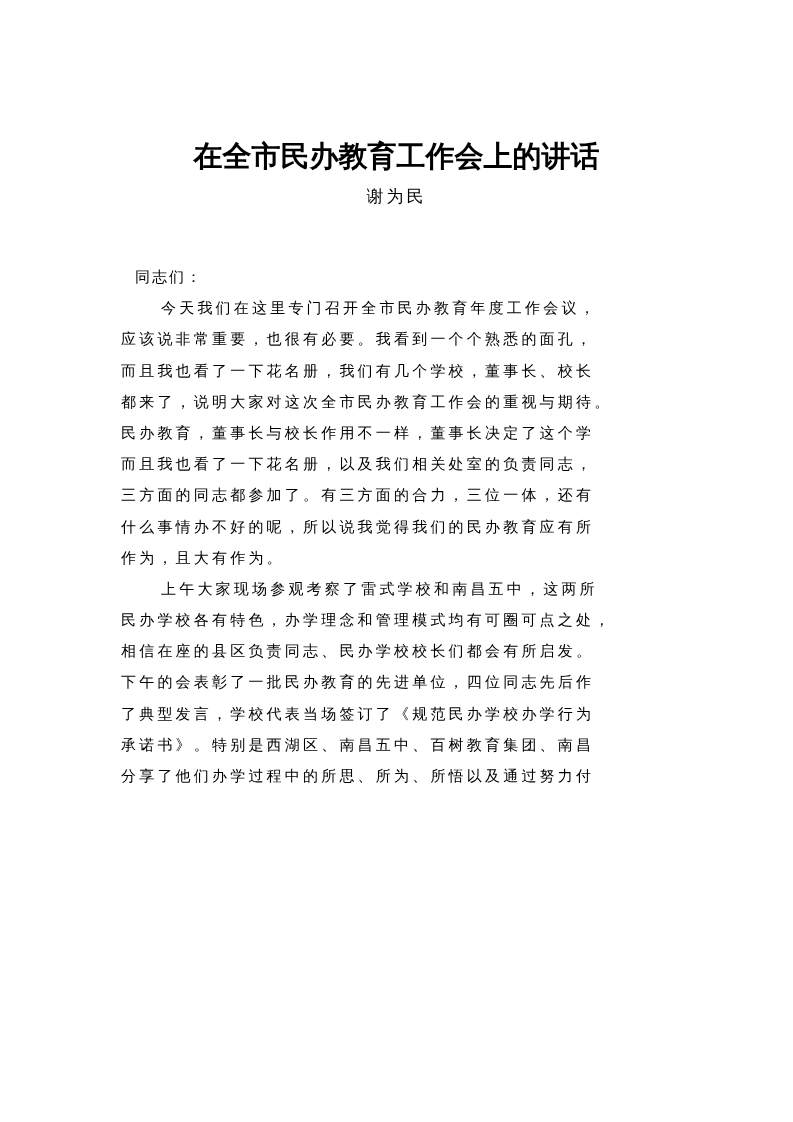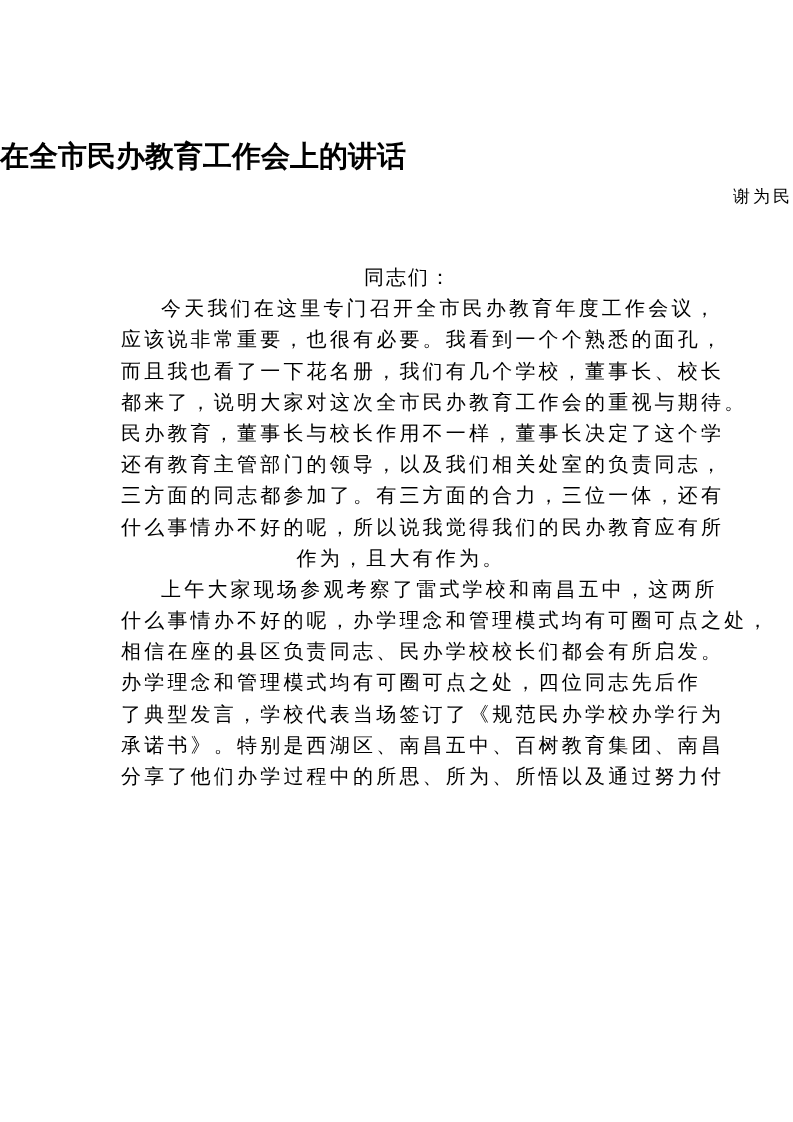--- a/index.html
+++ b/index.html
@@ -19,50 +19,50 @@
       position: absolute;
       left: 0; top: 0;
       width: 793px; height: 1122px;
       background: #ffffff;
     }
     .title {
       position: absolute;
       top: 136px;
       left: 0;
       width: 793px;
+      text-align: center;
       font-family: "DejaVu Sans", "Liberation Sans", sans-serif;
       font-weight: bold;
       font-size: 29px;
       line-height: 40px;
       letter-spacing: 0px;
     }
     .author {
       position: absolute;
       top: 184px;
       left: 0;
       width: 793px;
-      text-align: right;
+      text-align: center;
       font-size: 17px;
       line-height: 24px;
       letter-spacing: 3px;
     }
     .body-text {
       position: absolute;
       left: 121px;
       top: 262px;
       width: 560px;
     }
     .line {
       display: block;
       height: 31.2px;
       line-height: 31.2px;
-      font-size: 20px;
+      font-size: 15px;
       letter-spacing: 3.2px;
       white-space: nowrap;
-      text-align: center;
     }
     .salutation {
       padding-left: 14px;
       letter-spacing: 2px;
     }
     .indent {
       padding-left: 40px;
     }
   </style>
 </head>
@@ -72,25 +72,25 @@
   <div class="title">在全市民办教育工作会上的讲话</div>
   <div class="author">谢为民</div>
 
   <div class="body-text">
     <span class="line salutation">同志们：</span>
     <span class="line indent">今天我们在这里专门召开全市民办教育年度工作会议，</span>
     <span class="line">应该说非常重要，也很有必要。我看到一个个熟悉的面孔，</span>
     <span class="line">而且我也看了一下花名册，我们有几个学校，董事长、校长</span>
     <span class="line">都来了，说明大家对这次全市民办教育工作会的重视与期待。</span>
     <span class="line">民办教育，董事长与校长作用不一样，董事长决定了这个学</span>
-    <span class="line">还有教育主管部门的领导，以及我们相关处室的负责同志，</span>
+    <span class="line">而且我也看了一下花名册，以及我们相关处室的负责同志，</span>
     <span class="line">三方面的同志都参加了。有三方面的合力，三位一体，还有</span>
     <span class="line">什么事情办不好的呢，所以说我觉得我们的民办教育应有所</span>
     <span class="line">作为，且大有作为。</span>
     <span class="line indent">上午大家现场参观考察了雷式学校和南昌五中，这两所</span>
-    <span class="line">什么事情办不好的呢，办学理念和管理模式均有可圈可点之处，</span>
+    <span class="line">民办学校各有特色，办学理念和管理模式均有可圈可点之处，</span>
     <span class="line">相信在座的县区负责同志、民办学校校长们都会有所启发。</span>
-    <span class="line">办学理念和管理模式均有可圈可点之处，四位同志先后作</span>
+    <span class="line">下午的会表彰了一批民办教育的先进单位，四位同志先后作</span>
     <span class="line">了典型发言，学校代表当场签订了《规范民办学校办学行为</span>
     <span class="line">承诺书》。特别是西湖区、南昌五中、百树教育集团、南昌</span>
     <span class="line">分享了他们办学过程中的所思、所为、所悟以及通过努力付</span>
   </div>
 </div>
 
 </body></html>

